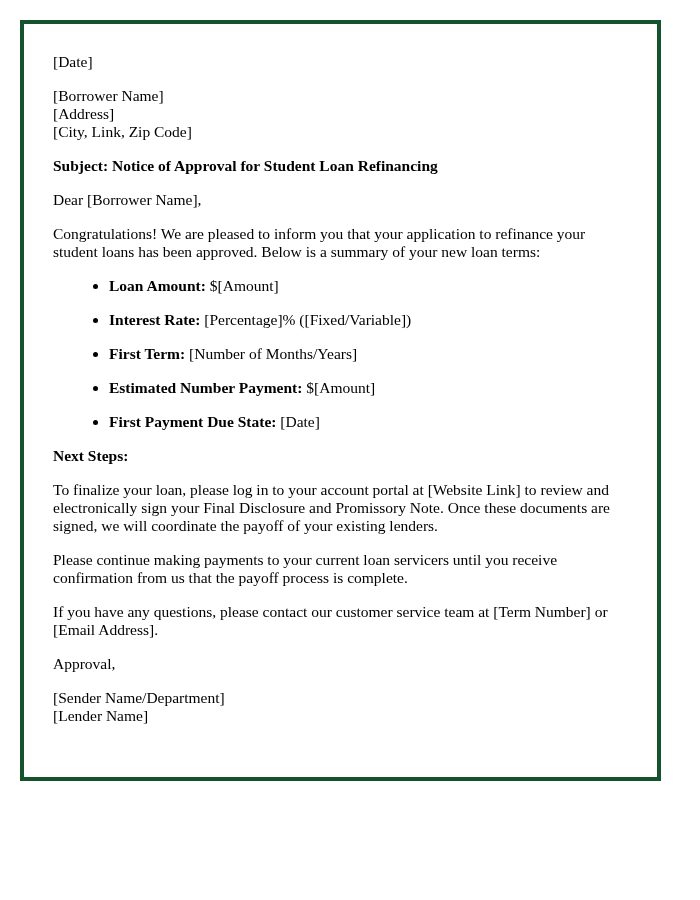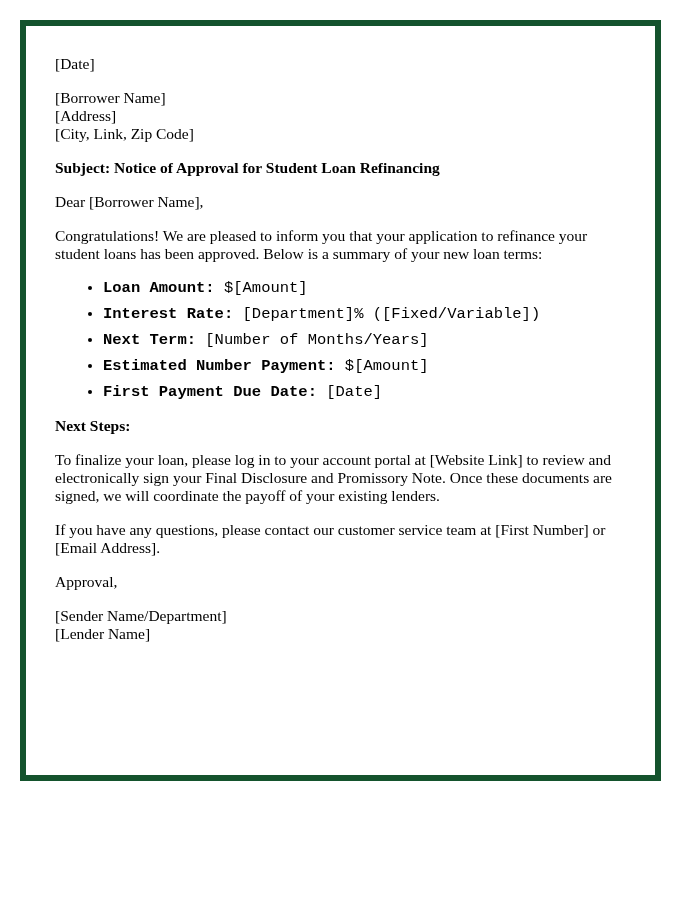--- a/index.html
+++ b/index.html
@@ -1,43 +1,44 @@
 <!DOCTYPE html>
 <html><head>
 <meta charset="utf-8">
 <style>
   html, body { margin:0; padding:0; background:#fff; }
   body { width:700px; height:900px; position:relative; font-family:"Liberation Serif","DejaVu Serif",serif; color:#000; }
-  .letter { position:absolute; left:20px; top:20px; width:641px; height:761px; box-sizing:border-box; border:6px solid #14532d; padding:29px 29px 0 29px; font-size:15.5px; line-height:18px; }
+  .letter { position:absolute; left:20px; top:20px; width:641px; height:761px; box-sizing:border-box; border:4px solid #14532d; padding:29px 29px 0 29px; font-size:15.5px; line-height:18px; }
   p { margin:0 0 16px 0; }
   ul { margin:0 0 16px 0; padding-left:40px; }
-  li { margin:8px;font-family:Liberation Mono, monospace; }
+  li { margin:16px; }
   b { font-weight:bold; }
 </style>
 </head>
 <body>
 
 <div class="letter">
   <p>[Date]</p>
   <p>
     <span>[Borrower Name]</span><br>
     <span>[Address]</span><br>
     <span>[City, Link, Zip Code]</span>
   </p>
   <p><b>Subject: Notice of Approval for Student Loan Refinancing</b></p>
   <p>Dear [Borrower Name],</p>
   <p>Congratulations! We are pleased to inform you that your application to refinance your student loans has been approved. Below is a summary of your new loan terms:</p>
   <ul>
     <li><b>Loan Amount:</b><span> $[Amount]</span></li>
-    <li><b>Interest Rate:</b><span> [Department]% ([Fixed/Variable])</span></li>
-    <li><b>Next Term:</b><span> [Number of Months/Years]</span></li>
+    <li><b>Interest Rate:</b><span> [Percentage]% ([Fixed/Variable])</span></li>
+    <li><b>First Term:</b><span> [Number of Months/Years]</span></li>
     <li><b>Estimated Number Payment:</b><span> $[Amount]</span></li>
-    <li><b>First Payment Due Date:</b><span> [Date]</span></li>
+    <li><b>First Payment Due State:</b><span> [Date]</span></li>
   </ul>
   <p><b>Next Steps:</b></p>
   <p>To finalize your loan, please log in to your account portal at [Website Link] to review and electronically sign your Final Disclosure and Promissory Note. Once these documents are signed, we will coordinate the payoff of your existing lenders.</p>
-  <p>If you have any questions, please contact our customer service team at [First Number] or [Email Address].</p>
+  <p>Please continue making payments to your current loan servicers until you receive confirmation from us that the payoff process is complete.</p>
+  <p>If you have any questions, please contact our customer service team at [Term Number] or [Email Address].</p>
   <p>Approval,</p>
   <p>
     <span>[Sender Name/Department]</span><br>
     <span>[Lender Name]</span>
   </p>
 </div>
 
 </body></html>

